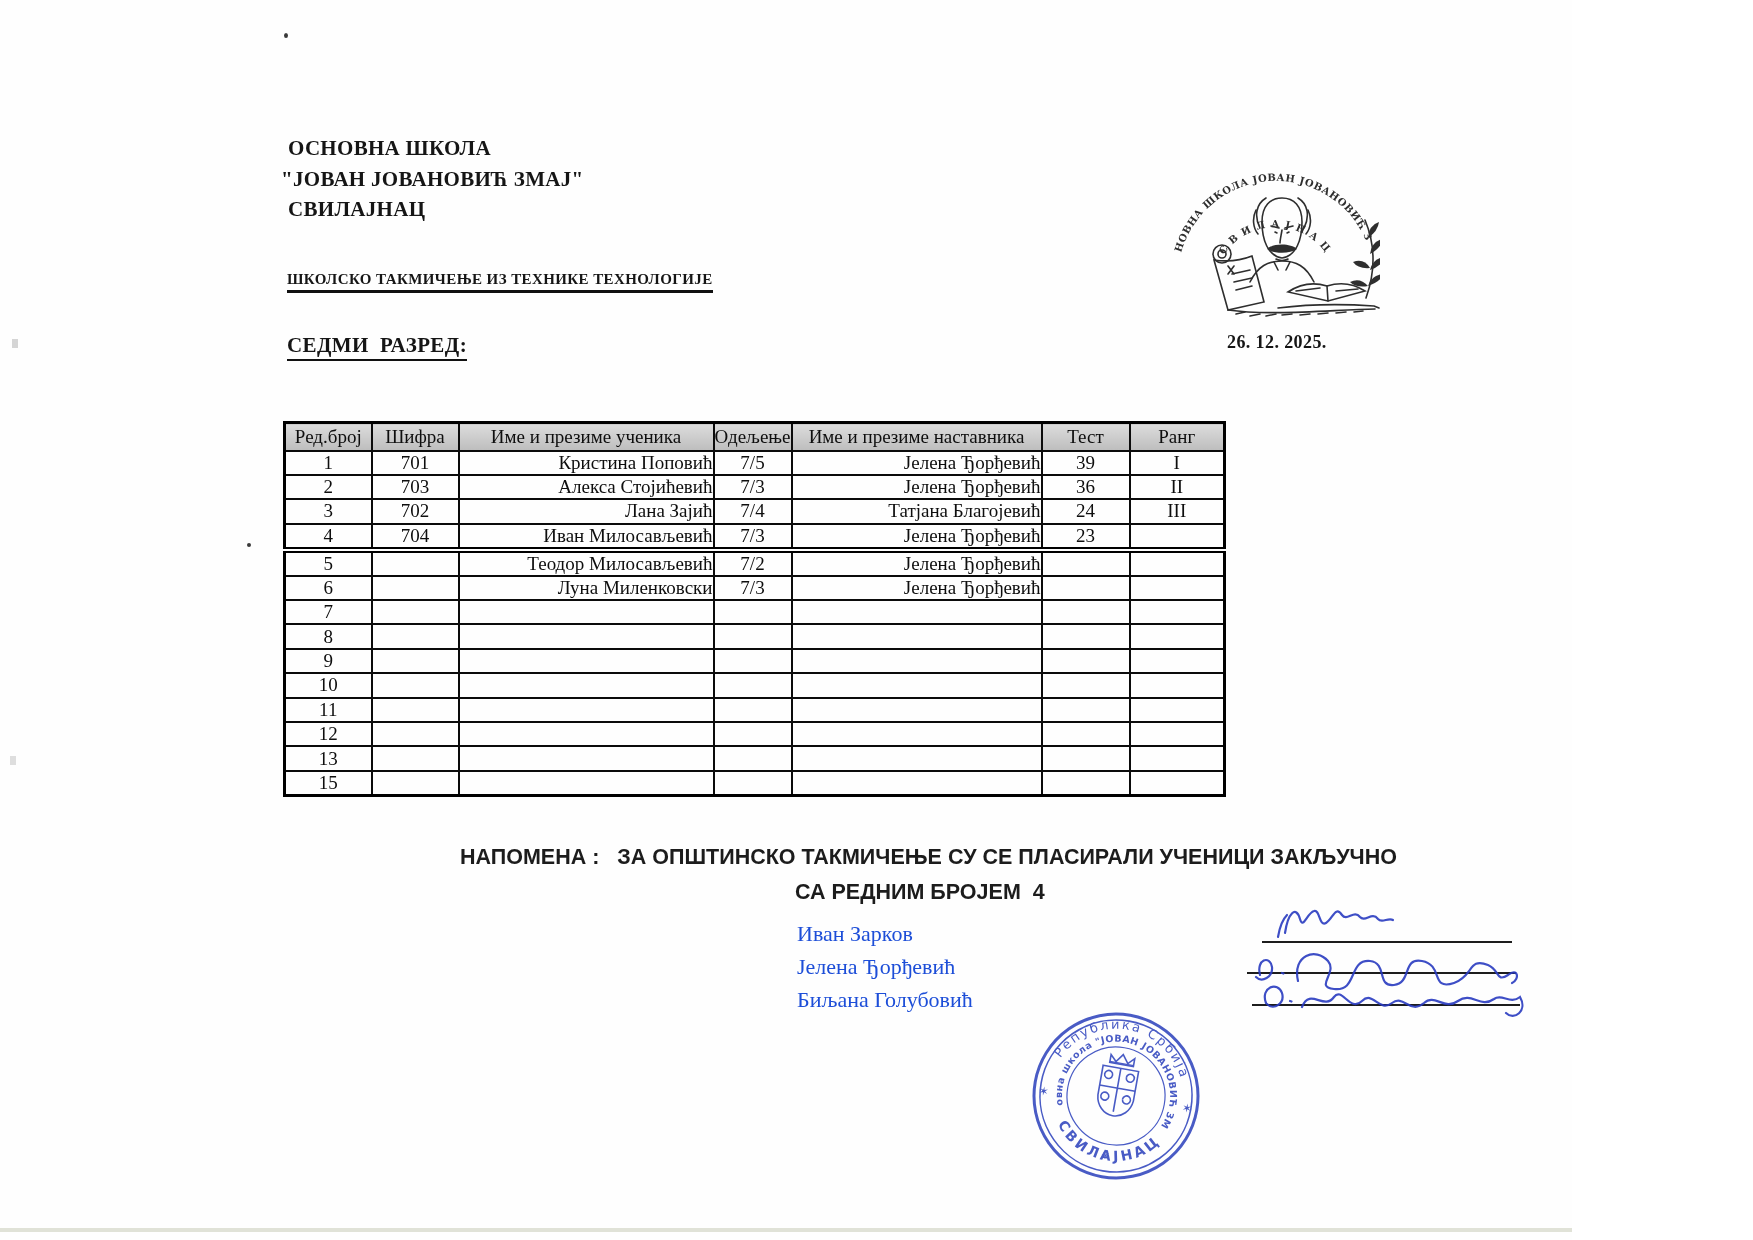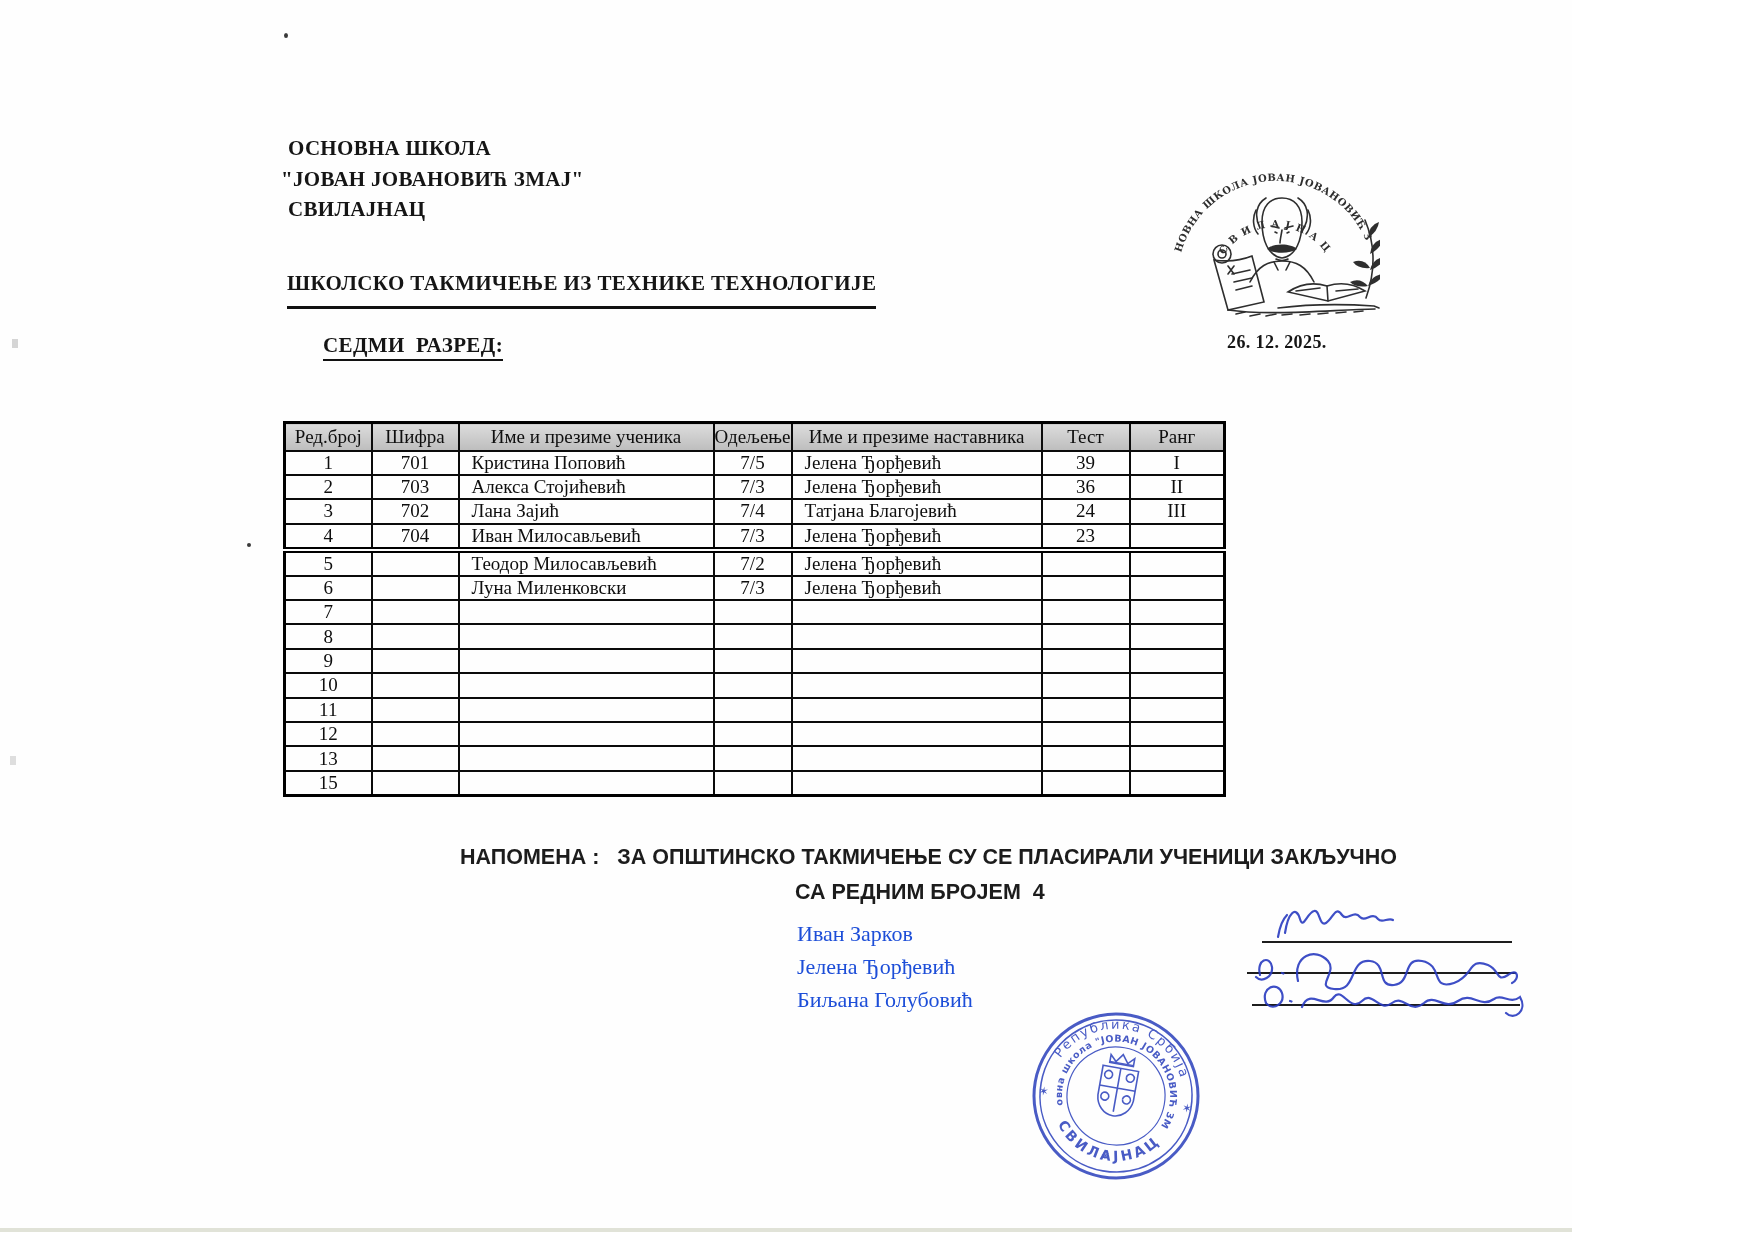--- a/index.html
+++ b/index.html
@@ -8,35 +8,35 @@
     font-family:"Liberation Serif", serif; color:#151515; overflow:hidden;
   }
   .abs { position:absolute; }
   .keepspace { white-space:pre;font-weight:bold; }
 
   
   .school-block { left:288px; top:133px; font-size:21px; font-weight:bold; line-height:30.5px; letter-spacing:.3px; }
   .school-block .q { margin-left:-7px; }
 
   
-  .doc-title { left:287px; top:271px; font-size:21px; font-weight:bold; letter-spacing:.4px;
-    border-bottom:3px solid #111; padding-bottom:10px; }
+  .doc-title { left:287px; top:271px; font-size:15px; font-weight:bold; letter-spacing:.4px;
+    border-bottom:3px solid #111; padding-bottom:2px; }
   .grade-label { left:287px; top:333px; font-size:21px; font-weight:bold; letter-spacing:.4px;
-    border-bottom:2.5px solid #111; padding-bottom:1px;margin-left:36px; }
+    border-bottom:2.5px solid #111; padding-bottom:1px; }
   .doc-date { left:1227px; top:332px; font-size:18px; font-weight:bold; letter-spacing:.4px; }
 
   
   table.results { position:absolute; left:283px; top:421px; width:940px; border-collapse:collapse;
     table-layout:fixed; font-size:19px; color:#0e0e0e; border:3px solid #000; }
   .results th, .results td { border:2px solid #0b0b0b; overflow:hidden; white-space:nowrap; padding:0; }
   .results thead tr { height:28px; }
   .results tbody tr { height:24.4px; }
   .results th { background:linear-gradient(#dcdcdc,#bdbdbd); font-weight:normal; }
   .results td.ac { text-align:center; }
-  .results td.al { text-align:left; padding-left:12px; }
+  .results td.al { text-align:right; padding-left:2px; }
   .results tr.cutoff td { border-bottom:6px double #000; }
 
   
   .note-line1 { left:460px; top:845px; font-family:"Liberation Sans", sans-serif; font-size:21.5px; color:#1c1c1c; }
   .note-line2 { left:795px; top:880px; font-family:"Liberation Sans", sans-serif; font-size:21.5px; color:#1c1c1c; }
 
   
   .names { left:797px; top:917px; font-size:22px; line-height:33px; color:#1d4ed8; }
 
   

